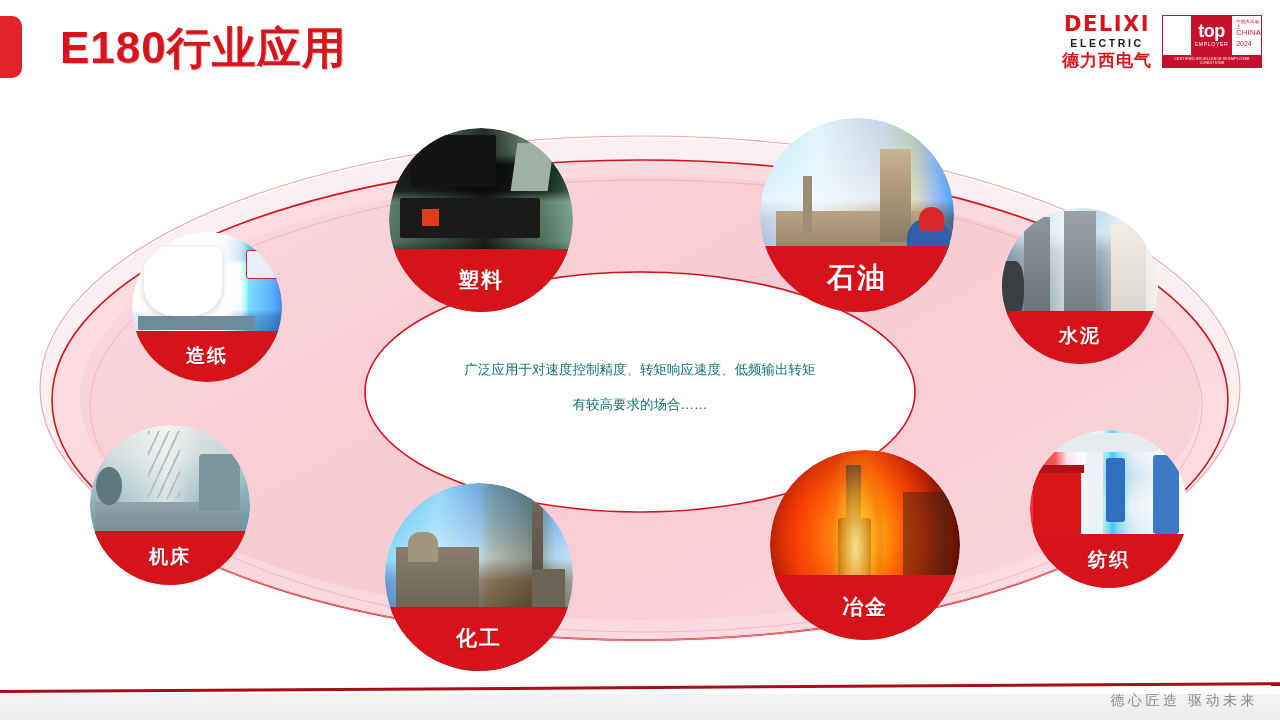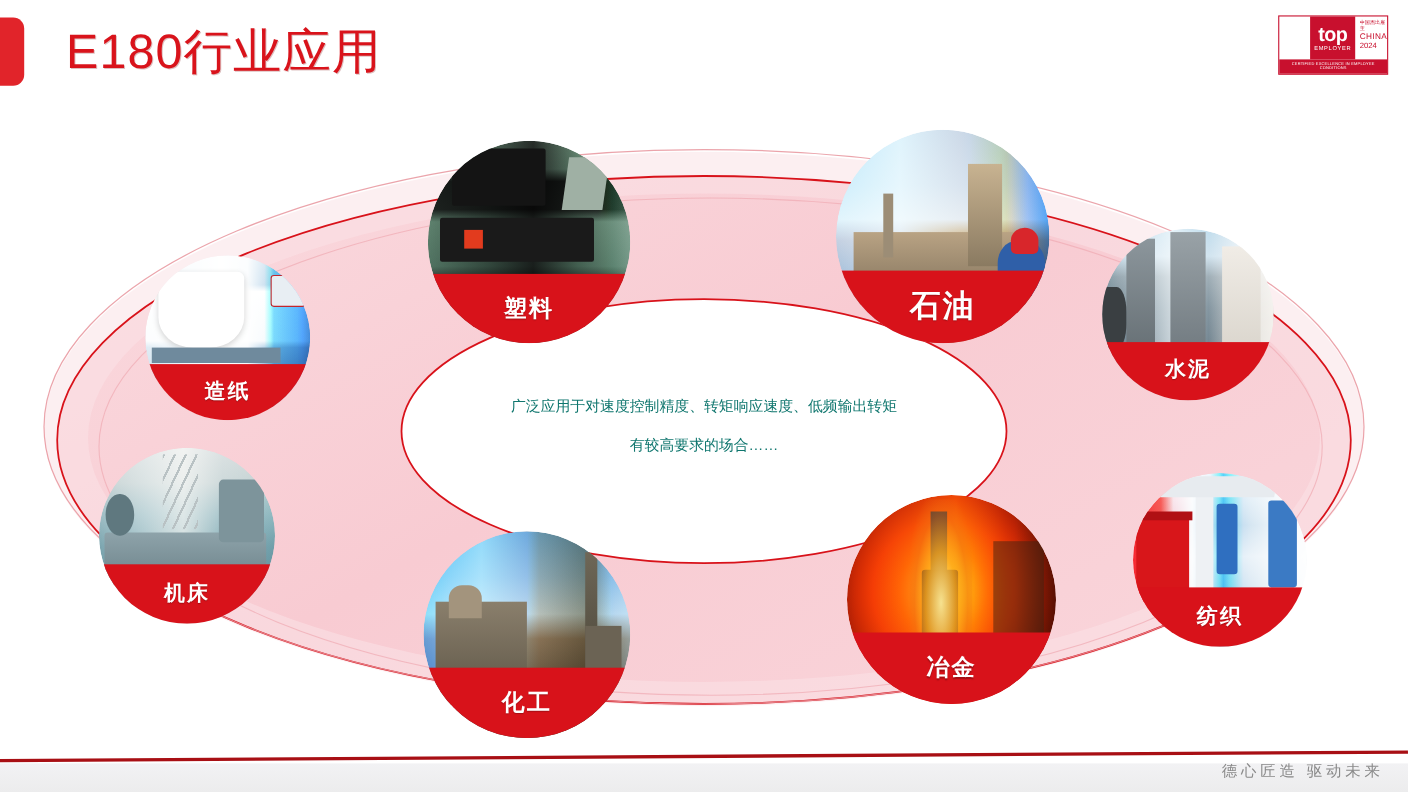--- a/index.html
+++ b/index.html
@@ -26,21 +26,21 @@
     width: 40px;
     height: 62px;
     background: #E1242A;
     border-radius: 0 10px 10px 0;
   }
   #page-title {
     position: absolute;
     left: 60px;
     top: 20px;
     font-size: 44px;
-    font-weight: normal;
+    font-weight: bold;
     color: #D9131B;
     letter-spacing: 1px;
     line-height: 56px;
     white-space: nowrap;
     text-shadow: 1px 1px 0 rgba(120,0,0,0.25);
   }
 
   
   #brand-block {
     position: absolute;
@@ -255,20 +255,25 @@
     <ellipse cx="640" cy="400" rx="588" ry="240" fill="none" stroke="#D8121A" stroke-width="1.6"></ellipse>
     <ellipse cx="640" cy="392" rx="275" ry="120" fill="none" stroke="#D8121A" stroke-width="1.6"></ellipse>
     <ellipse cx="640" cy="388" rx="600" ry="252" fill="none" stroke="#E8949C" stroke-width="1.1" opacity="0.85"></ellipse>
     <ellipse cx="646" cy="406" rx="556" ry="226" fill="none" stroke="#EFAAB2" stroke-width="1" opacity="0.7"></ellipse>
   </svg>
 
   <div id="title-tab"></div>
   <div id="page-title">E180行业应用</div>
 
   <div id="brand-block">
+    <div id="delixi-logo">
+      <div id="delixi-wordmark">DELIXI</div>
+      <div id="delixi-sub">ELECTRIC</div>
+      <div id="delixi-cn">德力西电气</div>
+    </div>
     <div id="top-employer-badge">
       <div class="badge-top-row">
         <div class="badge-left">
           <div class="badge-top-word">top</div>
           <div class="badge-employer-word">EMPLOYER</div>
         </div>
         <div class="badge-right">
           <div class="badge-cn">中国杰出雇主</div>
           <div class="badge-country">CHINA</div>
           <div class="badge-year">2024</div>
@@ -314,21 +319,21 @@
       </div>
       <div class="node" style="left: 1002px; top: 208px; width: 156px; height: 156px;">
         <div class="node-photo" style="background: linear-gradient(rgb(188, 215, 232) 0%, rgb(207, 224, 236) 16%, rgb(154, 163, 168) 28%, rgb(126, 136, 142) 46%, rgb(109, 118, 124) 66%, rgb(142, 150, 155) 84%, rgb(201, 207, 211) 100%), linear-gradient(90deg, rgb(107, 116, 122) 0%, rgb(154, 164, 170) 22%, rgb(207, 214, 218) 40%, rgb(134, 143, 149) 62%, rgb(232, 228, 222) 86%, rgb(244, 241, 236) 100%); background-blend-mode: overlay;">
           <div style="position:absolute;left:14%;top:6%;width:17%;height:78%;background:linear-gradient(180deg,#8c969c,#60696e);"></div>
           <div style="position:absolute;left:40%;top:2%;width:20%;height:82%;background:linear-gradient(180deg,#99a2a7,#6b747a);"></div>
           <div style="position:absolute;right:8%;top:10%;width:22%;height:74%;background:linear-gradient(180deg,#f0ece6,#d6d1c8);"></div>
           <div style="position:absolute;left:0;top:34%;width:14%;height:36%;background:#3a3f42;border-radius:0 40% 40% 0;"></div>
         </div>
         <div class="node-label" style="font-size: 19px;">水泥</div>
       </div>
-      <div class="node" style="left: 90px; top: 407px; width: 160px; height: 160px;">
+      <div class="node" style="left: 90px; top: 425px; width: 160px; height: 160px;">
         <div class="node-photo" style="background: linear-gradient(rgb(216, 216, 214) 0%, rgb(200, 204, 202) 20%, rgb(159, 178, 182) 38%, rgb(125, 150, 156) 56%, rgb(107, 133, 140) 74%, rgb(142, 163, 168) 88%, rgb(185, 197, 200) 100%), linear-gradient(90deg, rgb(126, 146, 152) 0%, rgb(170, 185, 189) 26%, rgb(211, 216, 214) 48%, rgb(142, 162, 168) 70%, rgb(114, 138, 145) 100%); background-blend-mode: overlay;">
           <div style="position:absolute;left:3%;top:48%;width:92%;height:30%;background:linear-gradient(180deg,#8ea3aa,#6b8188);border-radius:3px;"></div>
           <div style="position:absolute;left:4%;top:26%;width:16%;height:24%;background:#5f787f;border-radius:50%;"></div>
           <div style="position:absolute;right:6%;top:18%;width:26%;height:36%;background:#7d949b;border-radius:4px;"></div>
           <div style="position:absolute;left:36%;top:4%;width:20%;height:42%;background:repeating-linear-gradient(115deg,#b9c2c4 0 2px,transparent 2px 9px);"></div>
         </div>
         <div class="node-label" style="font-size: 19px;">机床</div>
       </div>
       <div class="node" style="left: 385px; top: 483px; width: 188px; height: 188px;">
         <div class="node-photo" style="background: linear-gradient(rgb(105, 166, 221) 0%, rgb(143, 189, 232) 22%, rgb(185, 214, 239) 40%, rgb(138, 127, 110) 52%, rgb(111, 102, 87) 68%, rgb(87, 80, 63) 84%, rgb(75, 69, 58) 100%), linear-gradient(90deg, rgb(95, 156, 216) 0%, rgb(159, 200, 234) 28%, rgb(125, 114, 99) 56%, rgb(95, 87, 71) 78%, rgb(143, 160, 168) 100%); background-blend-mode: overlay;">

